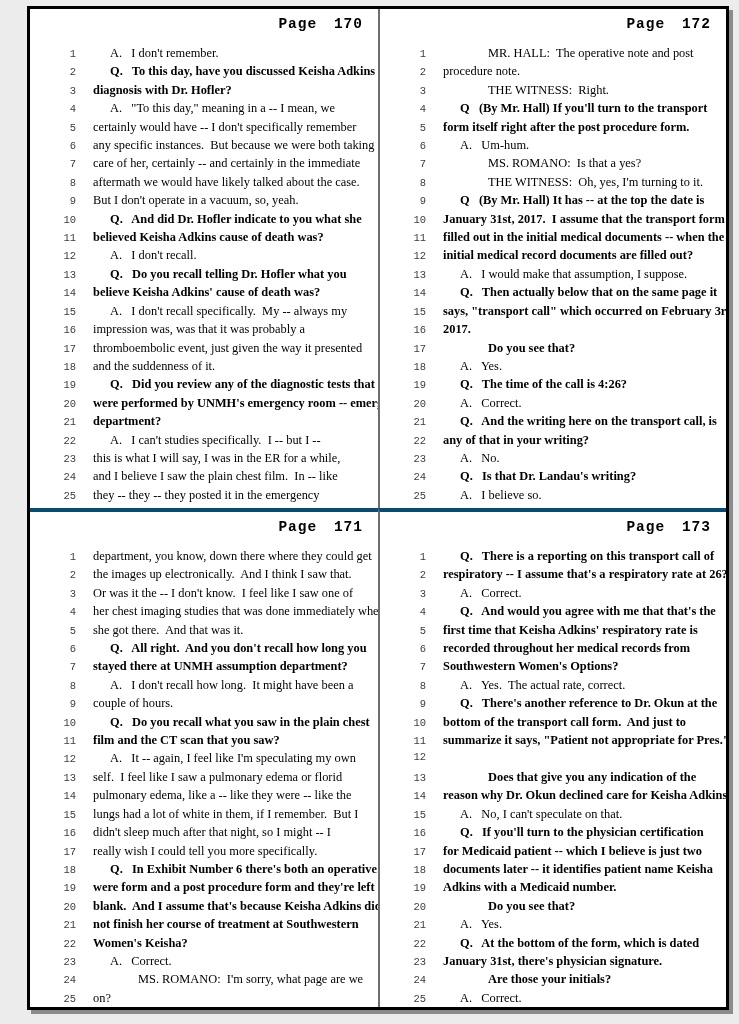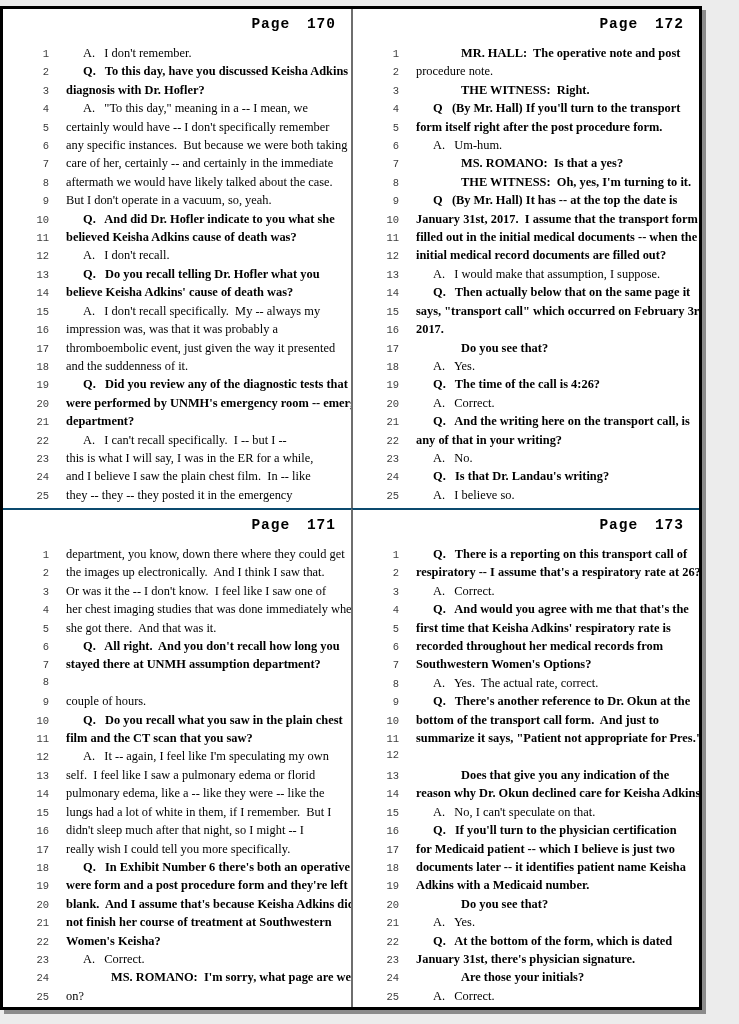--- a/index.html
+++ b/index.html
@@ -4,36 +4,36 @@
 <style>
   * { margin: 0; padding: 0; box-sizing: border-box; }
   html, body {
     width: 739px; height: 1024px;
     background: #ececec;
     font-family: "Liberation Serif", serif;
     overflow: hidden;
   }
   .sheet {
     position: absolute;
-    left: 0; top: 6px;
+    left: 27px; top: 6px;
     width: 702px; height: 1004px;
     background: #ffffff;
     border: 3px solid #000000;
     box-shadow: 4px 4px 0 #8b8b8b;
     display: grid;
     grid-template-columns: 1fr 1fr;
     grid-template-rows: 1fr 1fr;
   }
   .quad {
     position: relative;
     overflow: hidden;
     padding-top: 7px;
   }
   .quad.right  { border-left: 2px solid #6e6e6e; }
-  .quad.bottom { border-top: 2px solid #0c4a6e; }
+  .quad.bottom { border-top: 4px solid #0c4a6e; }
   .page-header {
     text-align: right;
     padding-right: 15px;
     font-family: "Liberation Mono", monospace;
     font-weight: bold;
     font-size: 14.5px;
     letter-spacing: 1px;
     word-spacing: 7px;
     color: #000;
     height: 30px;
@@ -53,21 +53,21 @@
     font-size: 10.5px;
     color: #3c3c3c;
   }
   .txt {
     padding-left: 17px;
     font-size: 12.4px;
     color: #000;
   }
   .txt.b  { font-weight: bold; }
   .txt.i1 { padding-left: 34px; }
-  .txt.i2 { padding-left: 62px; font-weight: bold; }
+  .txt.i2 { padding-left: 62px; }
 </style>
 </head>
 <body>
 
 <div class="sheet">
 
   <section class="quad">
     <div class="page-header">Page 170</div>
     <div class="lines">
         <div class="line"><span class="num">1</span><span class="txt i1">A.   I don't remember.</span></div>
@@ -84,21 +84,21 @@
         <div class="line"><span class="num">12</span><span class="txt i1">A.   I don't recall.</span></div>
         <div class="line"><span class="num">13</span><span class="txt i1 b">Q.   Do you recall telling Dr. Hofler what you</span></div>
         <div class="line"><span class="num">14</span><span class="txt i0 b">believe Keisha Adkins' cause of death was?</span></div>
         <div class="line"><span class="num">15</span><span class="txt i1">A.   I don't recall specifically.  My -- always my</span></div>
         <div class="line"><span class="num">16</span><span class="txt i0">impression was, was that it was probably a</span></div>
         <div class="line"><span class="num">17</span><span class="txt i0">thromboembolic event, just given the way it presented</span></div>
         <div class="line"><span class="num">18</span><span class="txt i0">and the suddenness of it.</span></div>
         <div class="line"><span class="num">19</span><span class="txt i1 b">Q.   Did you review any of the diagnostic tests that</span></div>
         <div class="line"><span class="num">20</span><span class="txt i0 b">were performed by UNMH's emergency room -- emergency</span></div>
         <div class="line"><span class="num">21</span><span class="txt i0 b">department?</span></div>
-        <div class="line"><span class="num">22</span><span class="txt i1">A.   I can't recall specifically.  I -- but I --</span></div>
+        <div class="line"><span class="num">22</span><span class="txt i1">A.   I can't studies specifically.  I -- but I --</span></div>
         <div class="line"><span class="num">23</span><span class="txt i0">this is what I will say, I was in the ER for a while,</span></div>
         <div class="line"><span class="num">24</span><span class="txt i0">and I believe I saw the plain chest film.  In -- like</span></div>
         <div class="line"><span class="num">25</span><span class="txt i0">they -- they -- they posted it in the emergency</span></div>
       </div>
   </section>
 
   <section class="quad right">
     <div class="page-header">Page 172</div>
     <div class="lines">
         <div class="line"><span class="num">1</span><span class="txt i2">MR. HALL:  The operative note and post</span></div>
@@ -132,21 +132,21 @@
   <section class="quad bottom">
     <div class="page-header">Page 171</div>
     <div class="lines">
         <div class="line"><span class="num">1</span><span class="txt i0">department, you know, down there where they could get</span></div>
         <div class="line"><span class="num">2</span><span class="txt i0">the images up electronically.  And I think I saw that.</span></div>
         <div class="line"><span class="num">3</span><span class="txt i0">Or was it the -- I don't know.  I feel like I saw one of</span></div>
         <div class="line"><span class="num">4</span><span class="txt i0">her chest imaging studies that was done immediately when</span></div>
         <div class="line"><span class="num">5</span><span class="txt i0">she got there.  And that was it.</span></div>
         <div class="line"><span class="num">6</span><span class="txt i1 b">Q.   All right.  And you don't recall how long you</span></div>
         <div class="line"><span class="num">7</span><span class="txt i0 b">stayed there at UNMH assumption department?</span></div>
-        <div class="line"><span class="num">8</span></div>
+        <div class="line"><span class="num">8</span><span class="txt i1">A.   I don't recall how long.  It might have been a</span></div>
         <div class="line"><span class="num">9</span><span class="txt i0">couple of hours.</span></div>
         <div class="line"><span class="num">10</span><span class="txt i1 b">Q.   Do you recall what you saw in the plain chest</span></div>
         <div class="line"><span class="num">11</span><span class="txt i0 b">film and the CT scan that you saw?</span></div>
         <div class="line"><span class="num">12</span><span class="txt i1">A.   It -- again, I feel like I'm speculating my own</span></div>
         <div class="line"><span class="num">13</span><span class="txt i0">self.  I feel like I saw a pulmonary edema or florid</span></div>
         <div class="line"><span class="num">14</span><span class="txt i0">pulmonary edema, like a -- like they were -- like the</span></div>
         <div class="line"><span class="num">15</span><span class="txt i0">lungs had a lot of white in them, if I remember.  But I</span></div>
         <div class="line"><span class="num">16</span><span class="txt i0">didn't sleep much after that night, so I might -- I</span></div>
         <div class="line"><span class="num">17</span><span class="txt i0">really wish I could tell you more specifically.</span></div>
         <div class="line"><span class="num">18</span><span class="txt i1 b">Q.   In Exhibit Number 6 there's both an operative</span></div>

